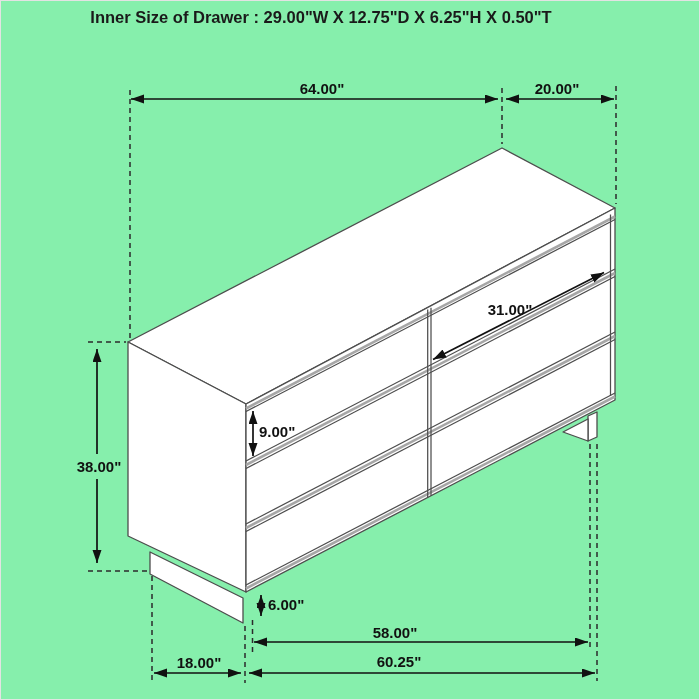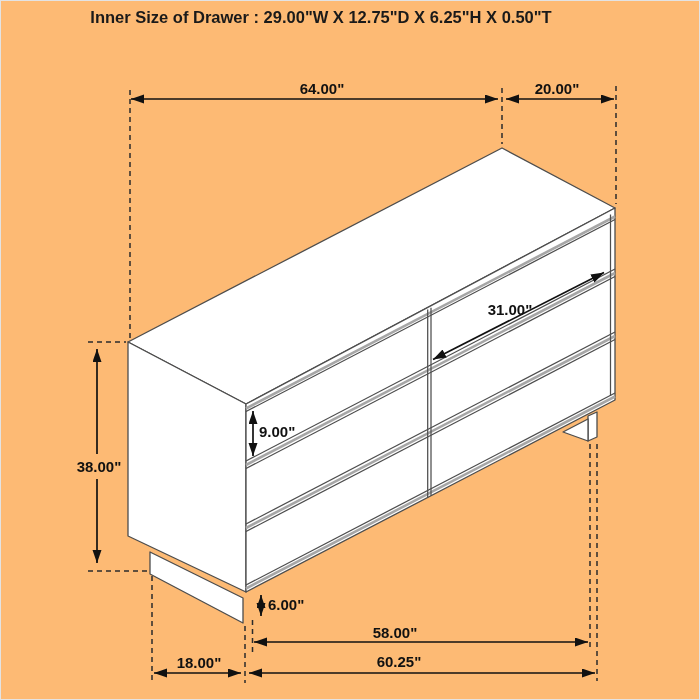--- a/index.html
+++ b/index.html
@@ -4,21 +4,21 @@
 <style>
   html, body {
     margin: 0;
     padding: 0;
     background: #ffffff;
   }
   .canvas {
     position: relative;
     width: 700px;
     height: 700px;
-    background: #fdba74;
+    background: #86efac;
     box-shadow: inset 0 0 0 1px #e3e3e3;
     font-family: "Liberation Sans", sans-serif;
   }
   svg { display: block; }
   .title-text {
     font-family: "Liberation Sans", sans-serif;
     font-size: 16.5px;
     font-weight: bold;
     fill: #1a1a1a;
   }

